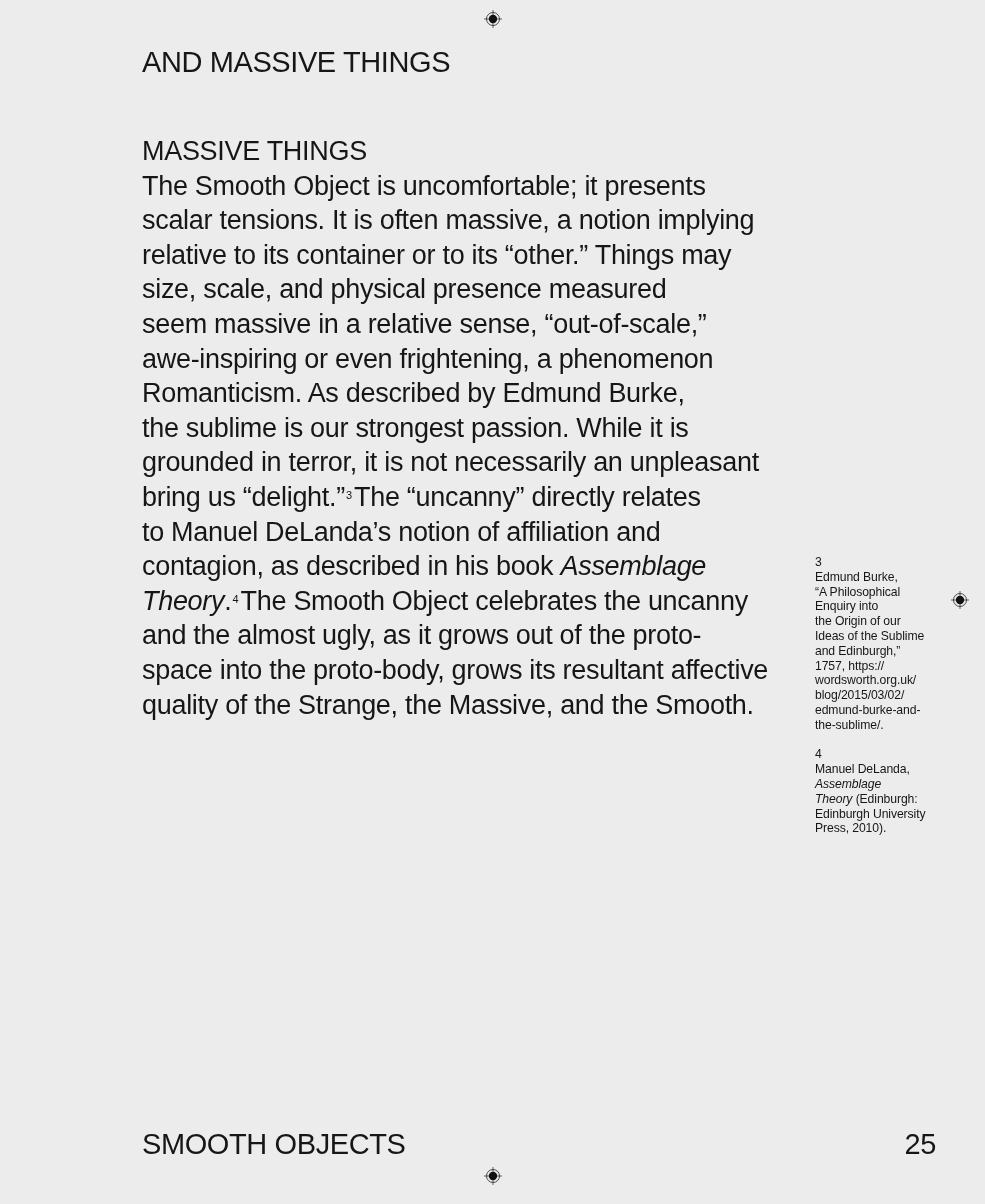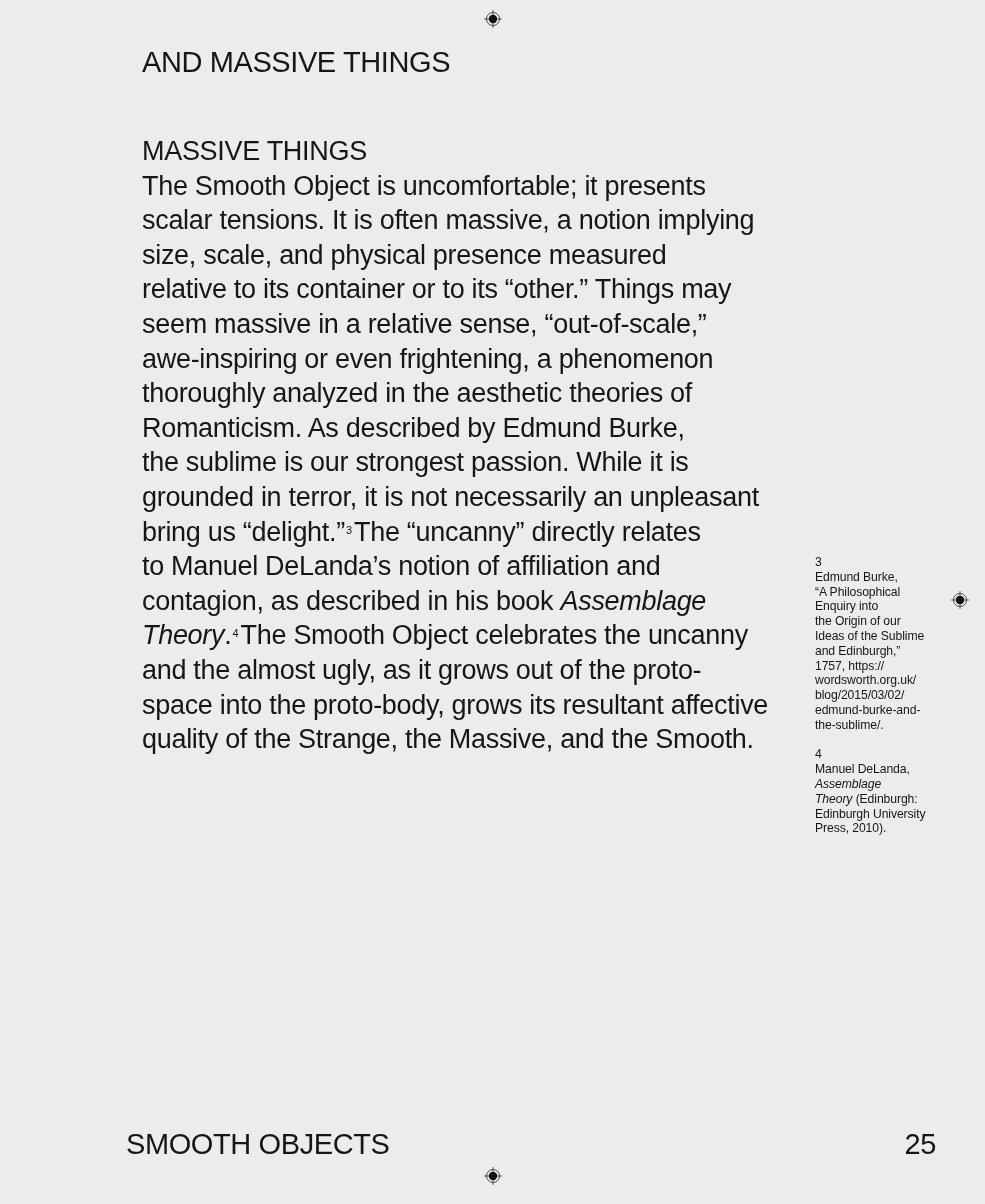--- a/index.html
+++ b/index.html
@@ -62,21 +62,21 @@
       top: 555px;
       width: 160px;
       font-size: 12.2px;
       line-height: 14.8px;
       letter-spacing: -0.1px;
     }
     .footnote { margin-bottom: 14.8px; }
     .footnote .line { display: block; white-space: nowrap; }
     .footer-title {
       position: absolute;
-      left: 126px;
+      left: 142px;
       top: 1126px;
       font-size: 29px;
       letter-spacing: -0.4px;
       line-height: 36px;
       white-space: nowrap;
     }
     .page-number {
       position: absolute;
       right: 49px;
       top: 1126px;
@@ -112,25 +112,24 @@
     <circle cx="9" cy="9" r="4.2" fill="#111"></circle>
   </svg>
 </div>
 
 <div class="running-head">AND MASSIVE THINGS</div>
 
 <div class="main-text">
   <span class="section-heading">MASSIVE THINGS</span>
   <span class="line">The Smooth Object is uncomfortable; it presents</span>
   <span class="line">scalar tensions. It is often massive, a notion implying</span>
+  <span class="line">relative to its container or to its “other.” Things may</span>
   <span class="line">size, scale, and physical presence measured</span>
-  <span class="line">relative to its container or to its “other.” Things may</span>
   <span class="line">seem massive in a relative sense, “out-of-scale,”</span>
   <span class="line">awe-inspiring or even frightening, a phenomenon</span>
-  <span class="line">thoroughly analyzed in the aesthetic theories of</span>
   <span class="line">Romanticism. As described by Edmund Burke,</span>
   <span class="line">the sublime is our strongest passion. While it is</span>
   <span class="line">grounded in terror, it is not necessarily an unpleasant</span>
   <span class="line"><span>bring us “delight.”</span><sup class="fn-ref">3</sup><span>The “uncanny” directly relates</span></span>
   <span class="line">to Manuel DeLanda’s notion of affiliation and</span>
   <span class="line"><span>contagion, as described in his book </span><em>Assemblage</em></span>
   <span class="line"><em>Theory</em><span>.</span><sup class="fn-ref">4</sup><span>The Smooth Object celebrates the uncanny</span></span>
   <span class="line">and the almost ugly, as it grows out of the proto-</span>
   <span class="line">space into the proto-body, grows its resultant affective</span>
   <span class="line">quality of the Strange, the Massive, and the Smooth.</span>

